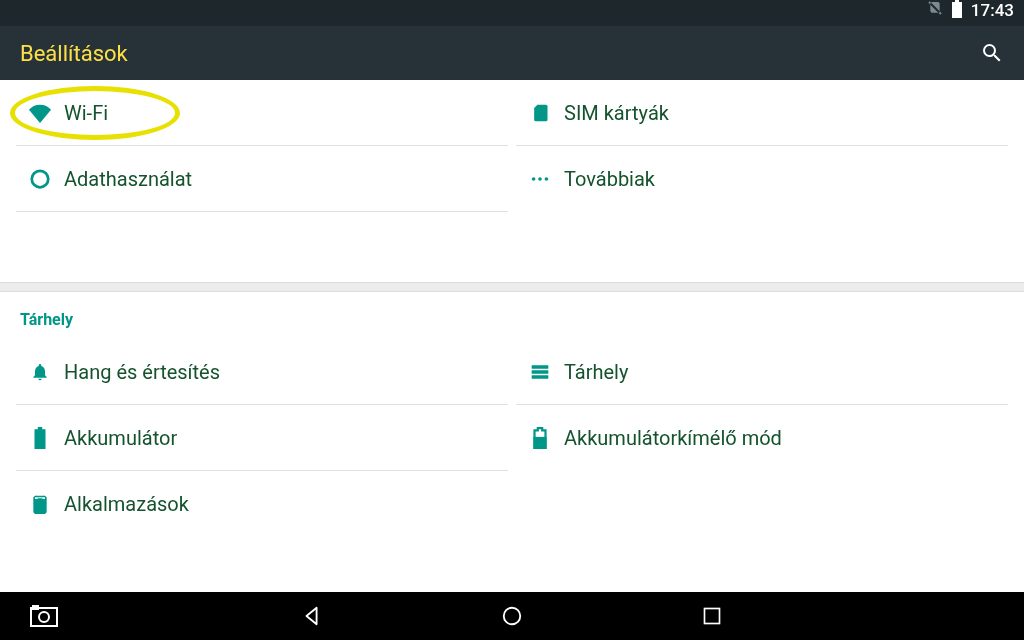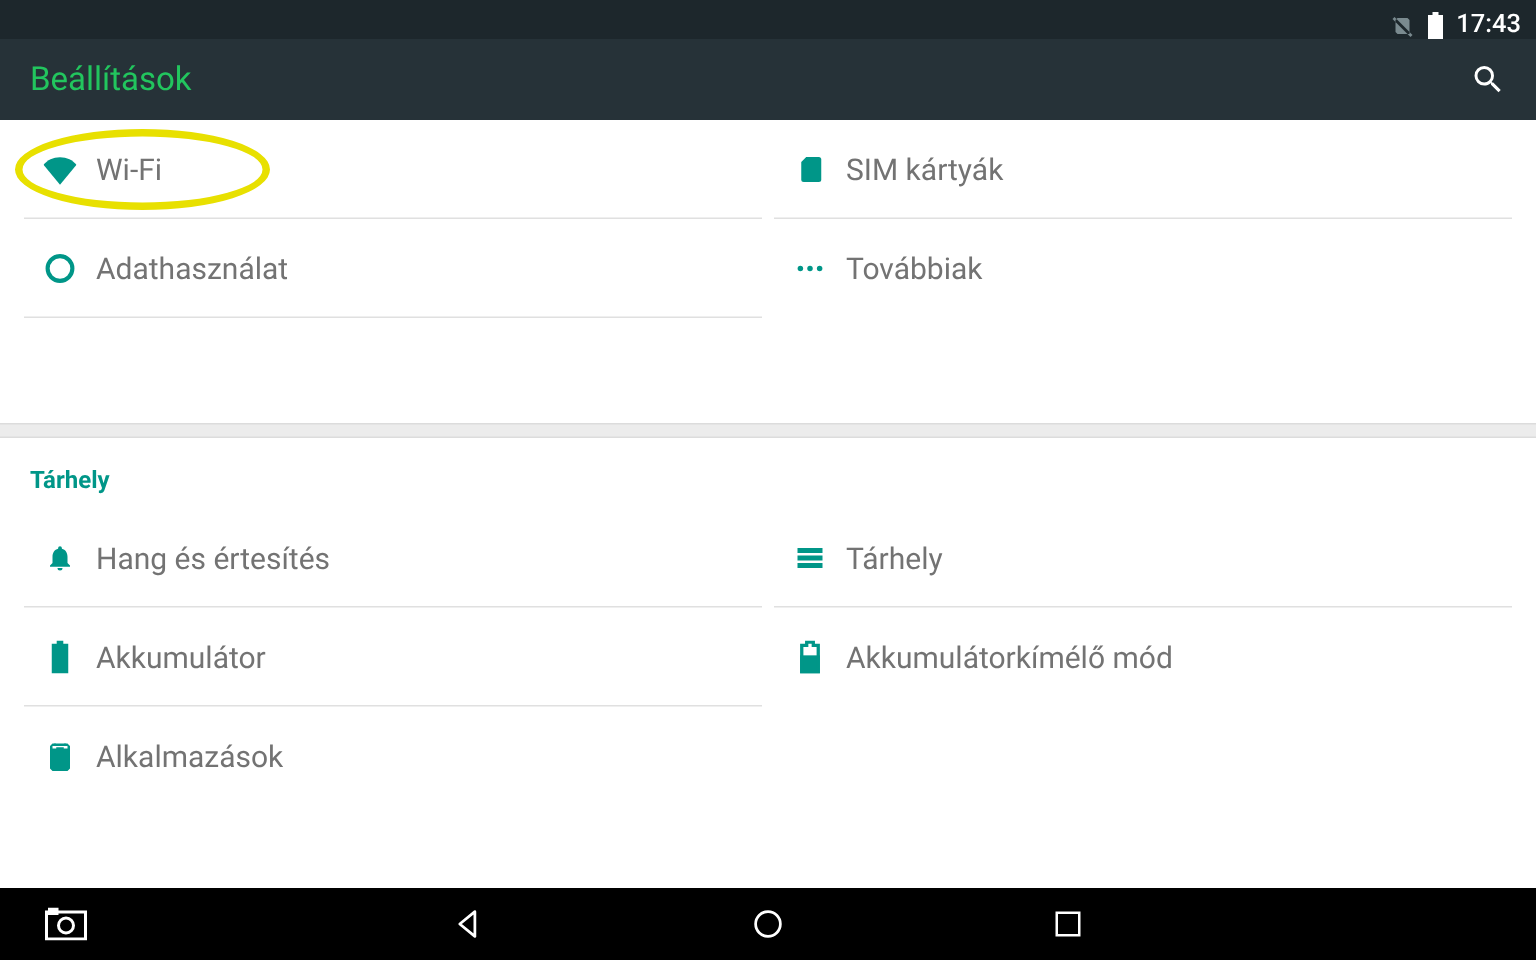--- a/index.html
+++ b/index.html
@@ -1,37 +1,37 @@
 <!DOCTYPE html>
 <html><head>
 <meta charset="utf-8">
 <style>
   * { margin:0; padding:0; box-sizing:border-box; font-family: Roboto, "Helvetica Neue", Arial, sans-serif; }
   html,body { width:1024px; height:640px; overflow:hidden; background:#e8e8e8; }
   .screen { width:1024px; height:640px; display:flex; flex-direction:column; background:#fff; }
 
   
-  .statusbar { height:26px; background:#1d272c; color:#fff; display:flex; align-items:flex-end; justify-content:flex-end; padding:0 10px; gap:8px; font-size:17px; font-weight:500;}
+  .statusbar { height:26px; background:#1d272c; color:#fff; display:flex; align-items:flex-start; justify-content:flex-end; padding:0 10px; gap:8px; font-size:17px; font-weight:500;}
   .statusbar svg { display:block; }
 
   
-  .appbar { height:54px; background:#263238; color:#22c55e; display:flex; align-items:center; padding:0 20px; }
+  .appbar { height:54px; background:#263238; color:#fde047; display:flex; align-items:center; padding:0 20px; }
   .appbar-title { font-size:22px; font-weight:400; flex:1; }
   .appbar-search { width:24px; height:24px; cursor:pointer; }
 
   
   .content { flex:1; overflow:hidden; background:#fff; }
 
   .section-header { padding:18px 20px 10px 20px; color:#009688; font-size:16px; font-weight:700; }
 
   .grid { display:grid; grid-template-columns:1fr 1fr; column-gap:8px; padding:0 16px; }
   .tile { display:flex; align-items:center; height:66px; border-bottom:1px solid #e0e0e0; cursor:pointer; position:relative; }
   .tile.noborder { border-bottom:none; }
   .tile-icon { width:48px; display:flex; align-items:center; justify-content:center; color:#009688; }
-  .tile-label { font-size:20px; color:#737373; font-weight:400; }
+  .tile-label { font-size:20px; color:#14532d; font-weight:400; }
 
   .section-gap { height:10px; background:#ececec; border-top:1px solid #dcdcdc; border-bottom:1px solid #dcdcdc; margin-top:4px; }
 
   
   .highlight-ellipse { position:absolute; left:-6px; top:6px; width:170px; height:54px; border:5px solid #e8e000; border-radius:50%; pointer-events:none; }
 
   
   .navbar { height:48px; background:#000; display:flex; align-items:center; justify-content:space-around; }
   .navbar-left { position:absolute; left:20px; }
   .navbar-item { width:48px; display:flex; align-items:center; justify-content:center; }

